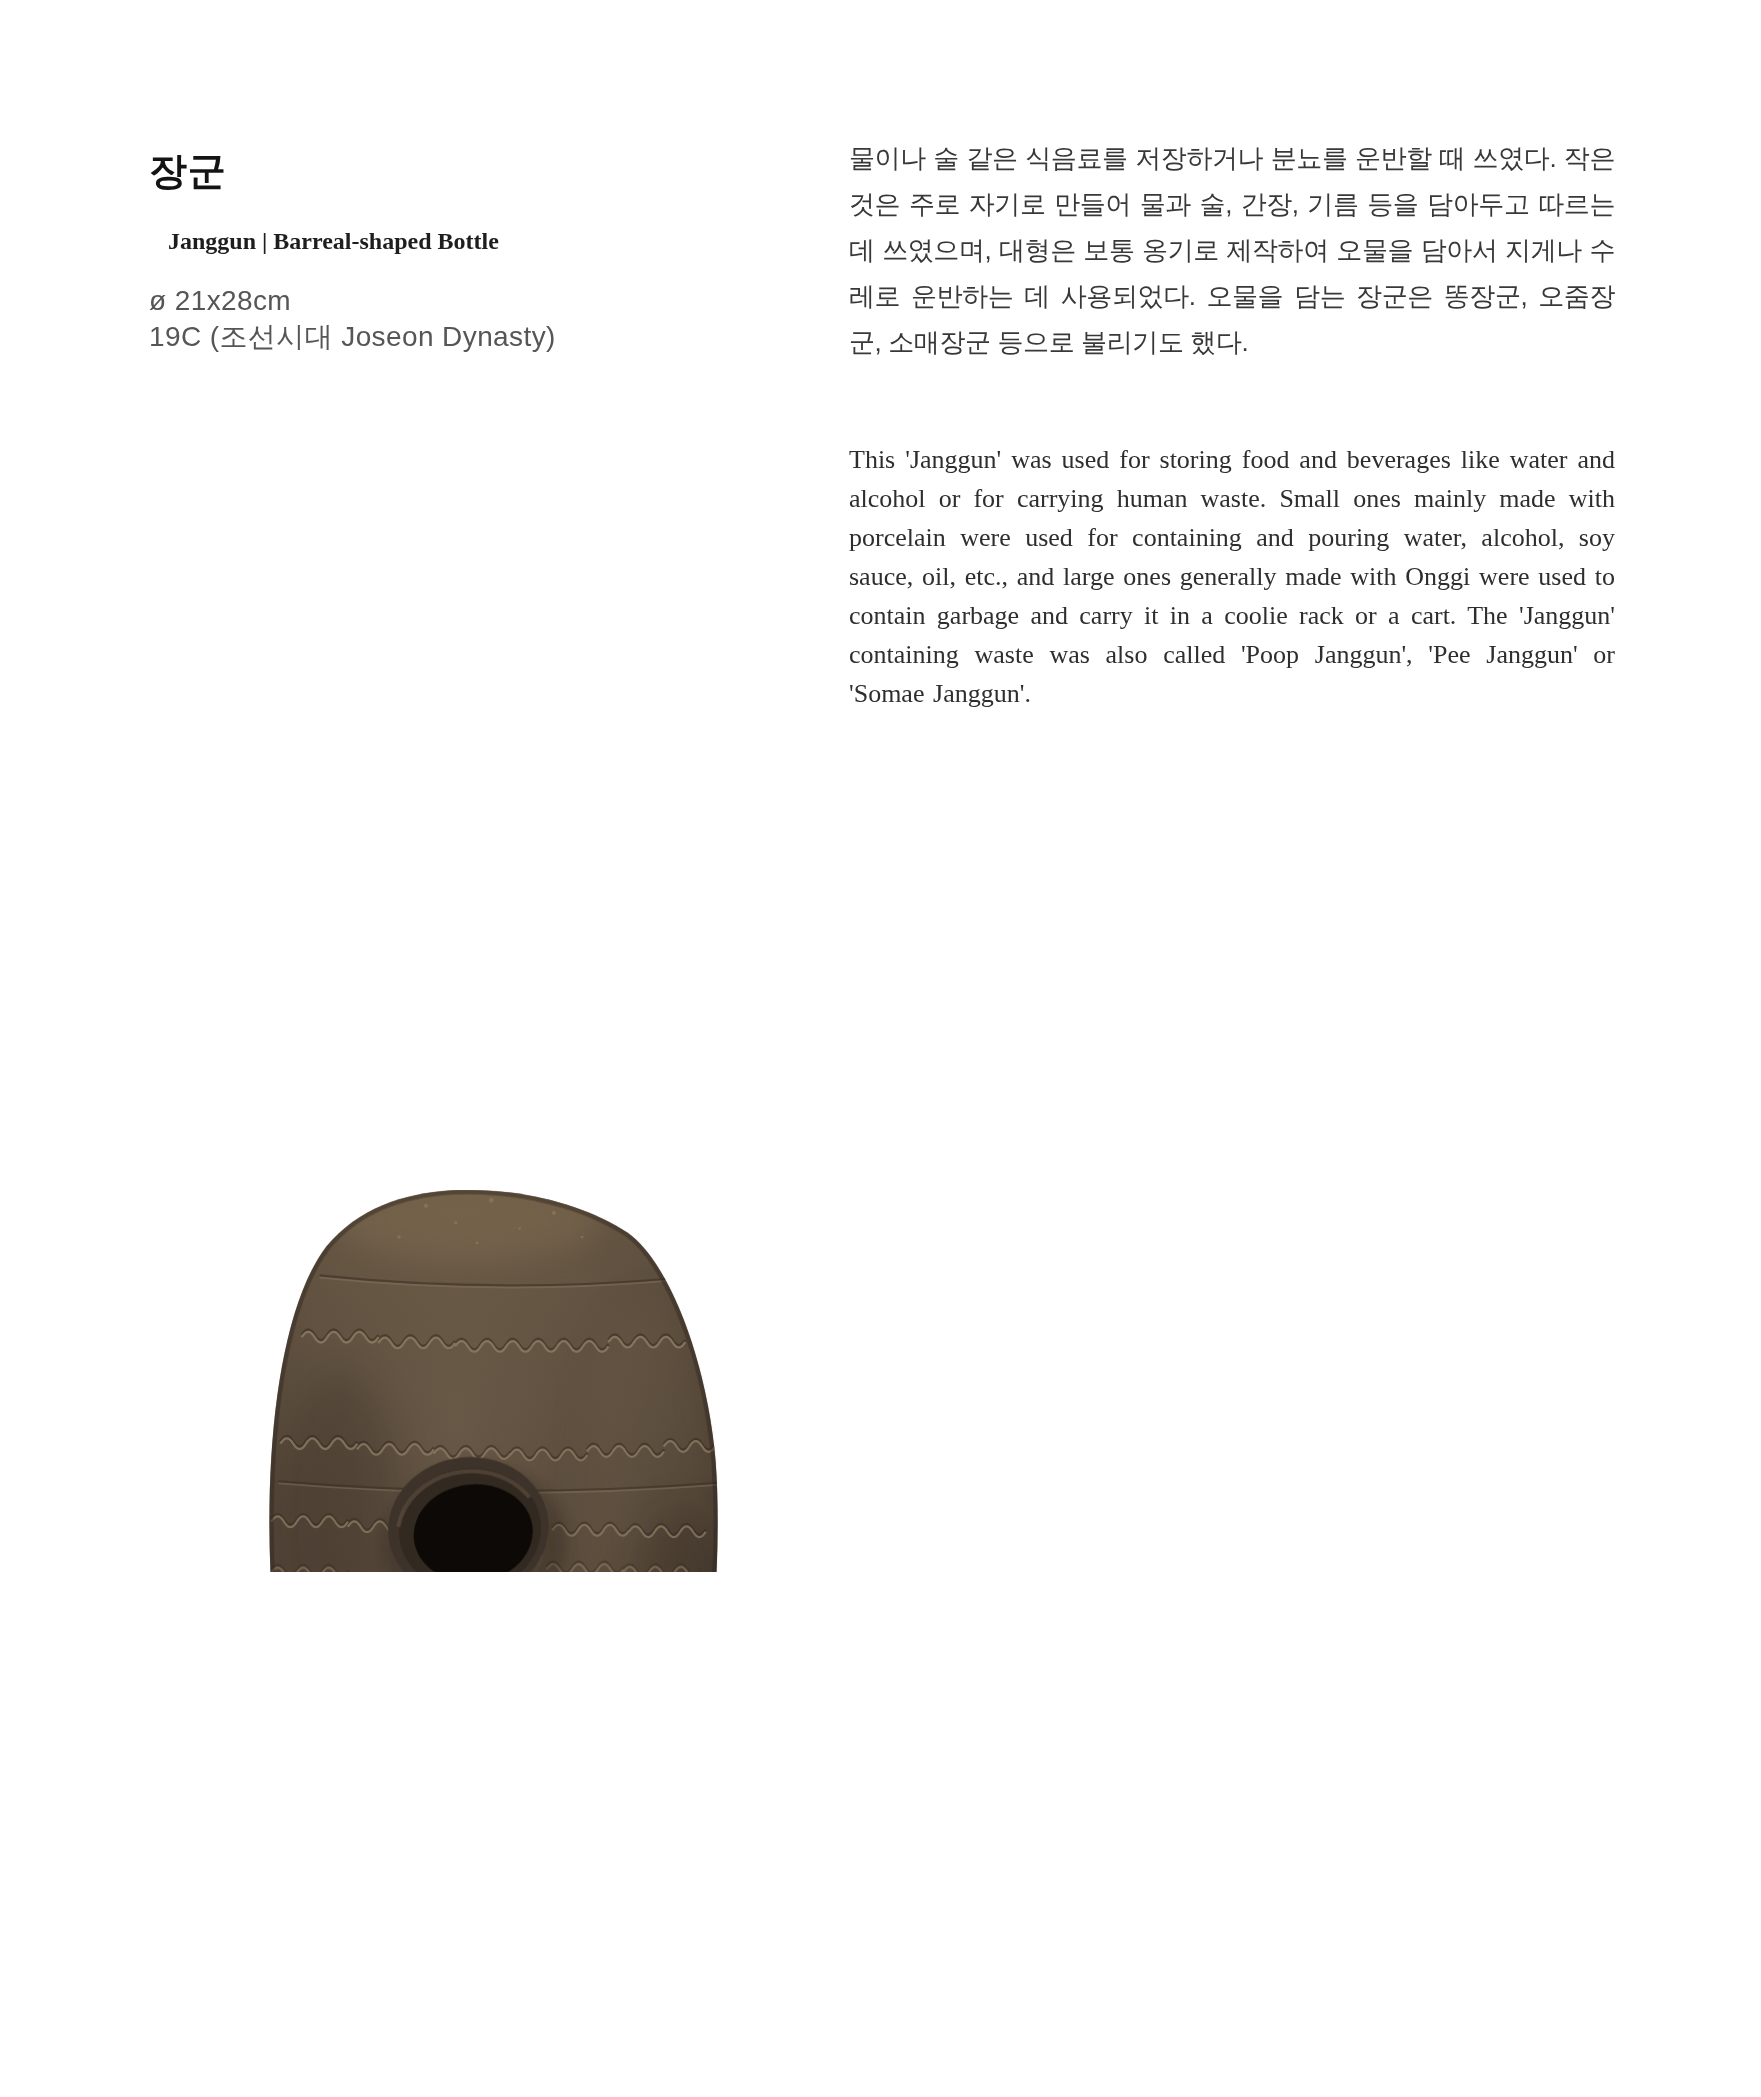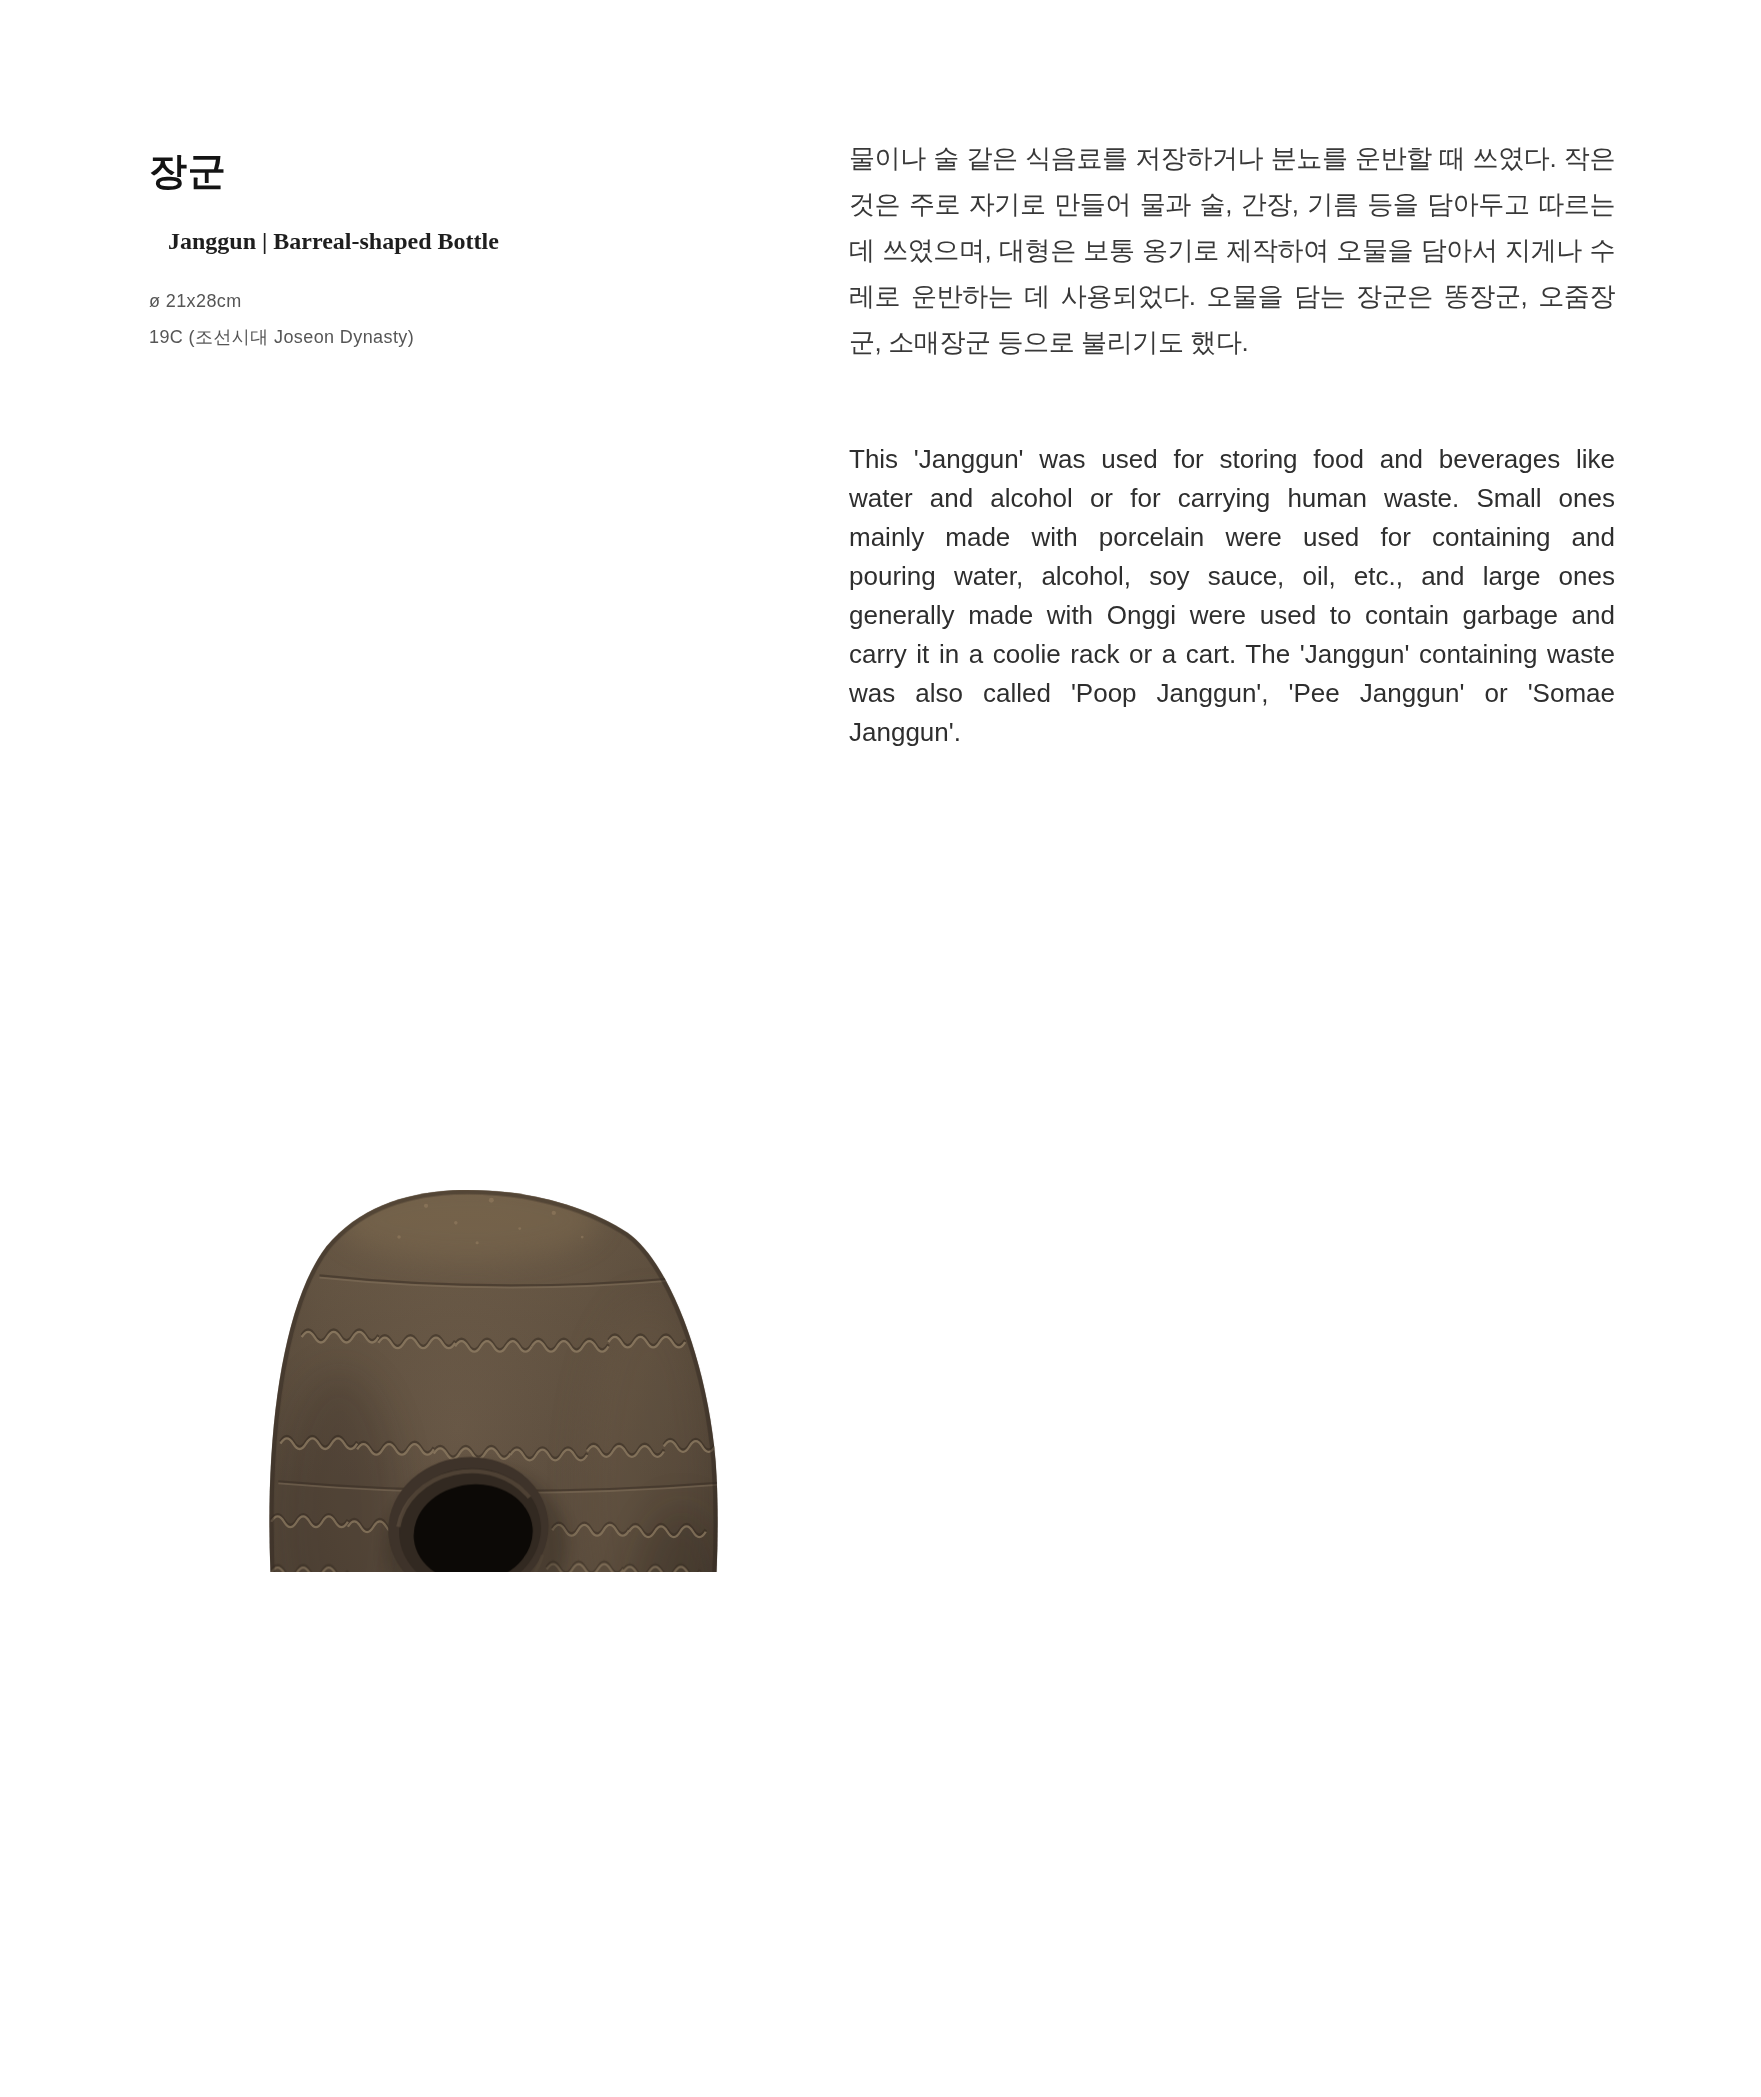--- a/index.html
+++ b/index.html
@@ -26,21 +26,21 @@
     margin: 18px;
     font-family: "Liberation Serif", "DejaVu Serif", serif;
     font-size: 24px;
     font-weight: 700;
     color: #1e1e1e;
     letter-spacing: 0px;
   }
   .specs {
     position: absolute;
     left: 149px; top: 283px;
-    font-size: 18px;
+    font-size: 28px;
     line-height: 36px;
     font-weight: 400;
     color: #565656;
     letter-spacing: 0.4px;
   }
   .desc-ko {
     position: absolute;
     left: 849px; top: 135px;
     width: 766px;
     margin: 0;
@@ -48,21 +48,21 @@
     line-height: 46px;
     color: #383838;
     text-align: justify;
     letter-spacing: -0.4px;
   }
   .desc-en {
     position: absolute;
     left: 849px; top: 440px;
     width: 766px;
     margin: 0;
-    font-family: Liberation Sans, sans-serif;
+    font-family: Liberation Serif, serif;
     font-size: 26px;
     line-height: 39px;
     color: #2e2e2e;
     text-align: justify;
     word-spacing: 2.1px;
   }
   .photo {
     position: absolute;
     left: 213px; top: 1136px;
     width: 568px; height: 817px;

